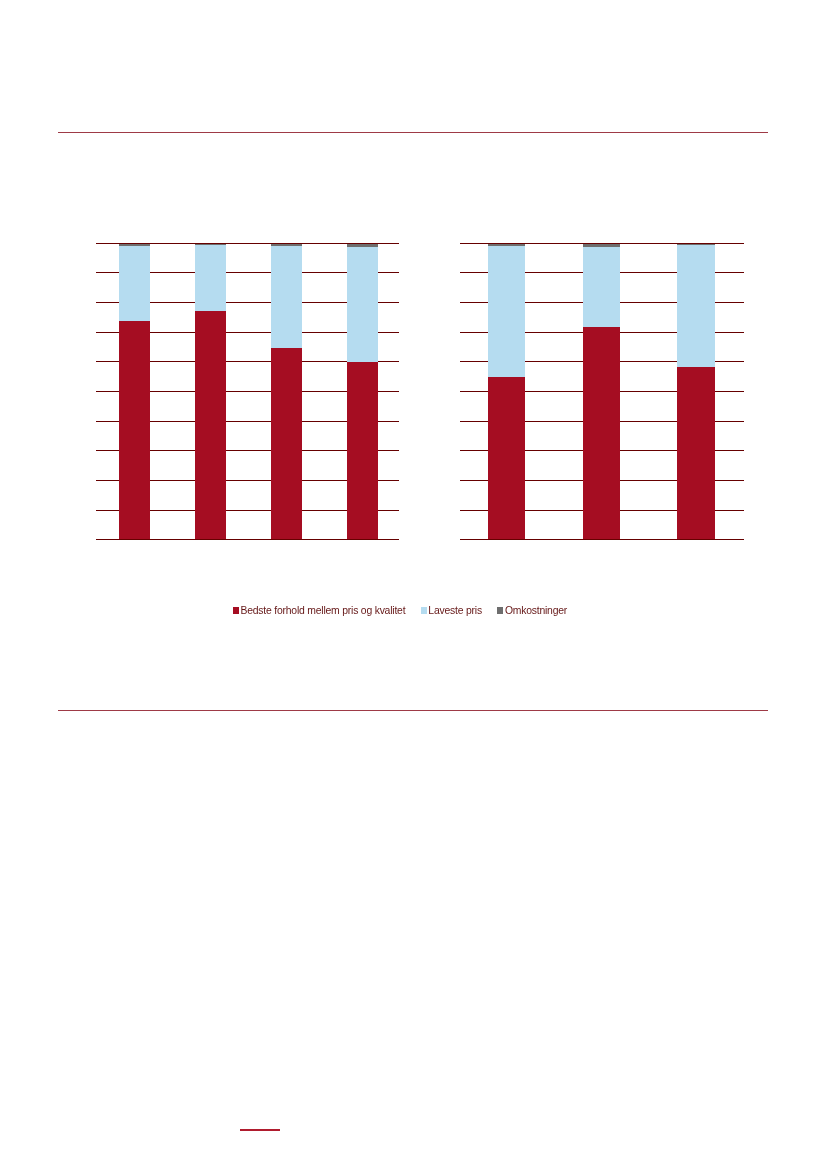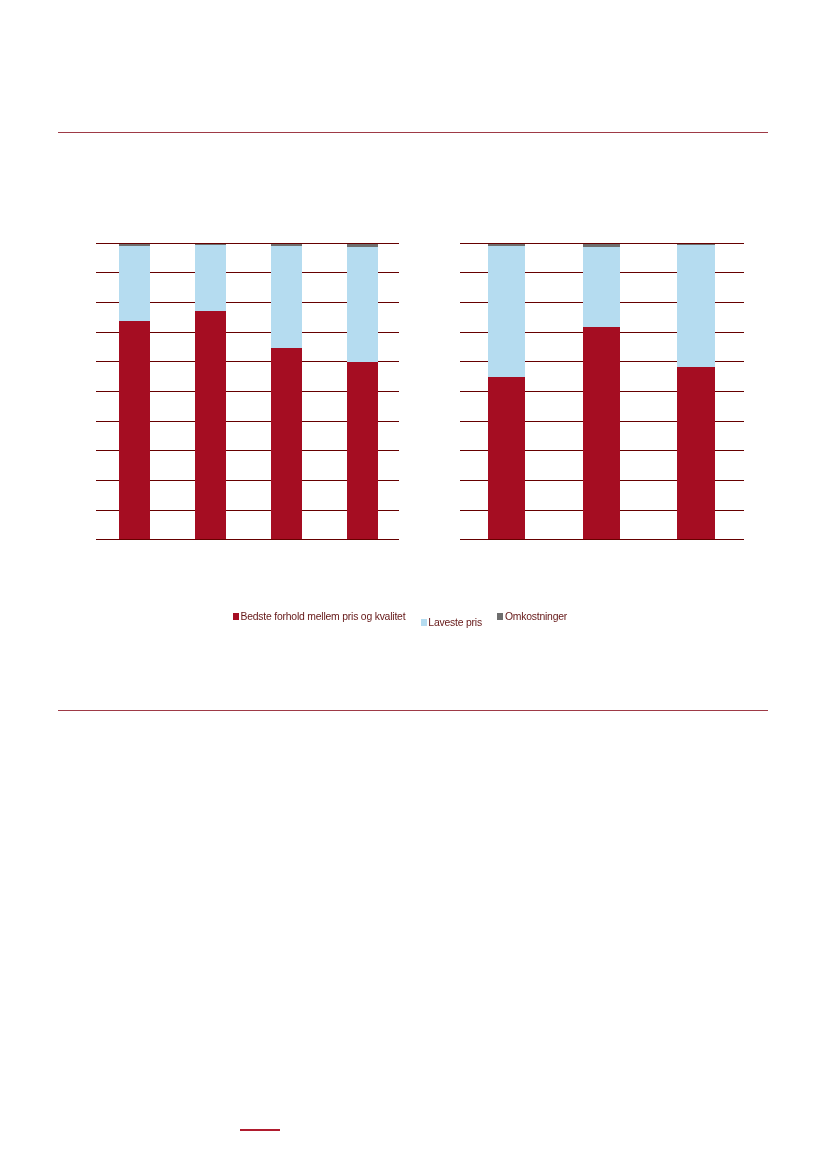--- a/index.html
+++ b/index.html
@@ -85,21 +85,21 @@
           <div class="seg" style="bottom: 172.621px; height: 121.309px; background: rgb(181, 220, 240);"></div>
           <div class="seg" style="bottom: 293.931px; height: 2.6694px; background: rgb(110, 110, 110);"></div>
         </div>
       </div>
     </div>
   <div class="legend" id="legend" style="left:233px;top:605px;">
       <div class="legend-item">
         <span class="legend-marker" style="background: rgb(165, 13, 34);"></span>
         <span>Bedste forhold mellem pris og kvalitet</span>
       </div>
-      <div class="legend-item" style="margin-left: 15.5px; margin-top: 12px;">
+      <div class="legend-item" style="margin-left: 15.5px;">
         <span class="legend-marker" style="background: rgb(181, 220, 240);"></span>
         <span>Laveste pris</span>
       </div>
       <div class="legend-item" style="margin-left: 15.5px;">
         <span class="legend-marker" style="background: rgb(110, 110, 110);"></span>
         <span>Omkostninger</span>
       </div>
     </div>
 </div>
 

